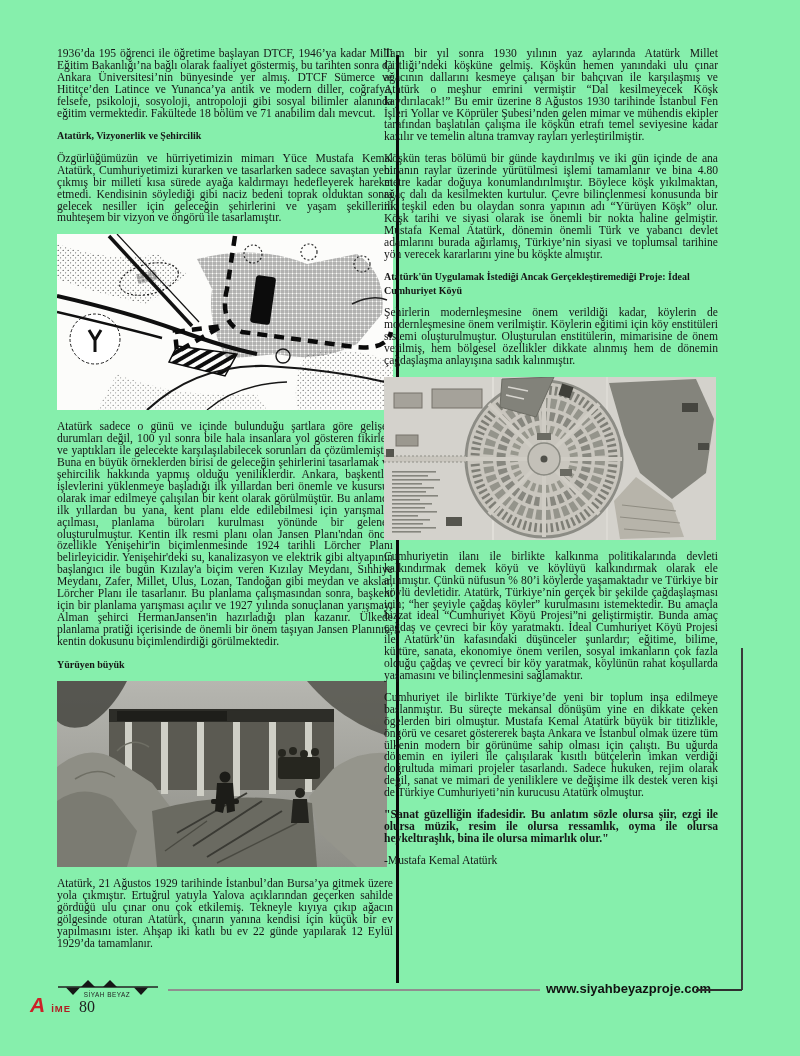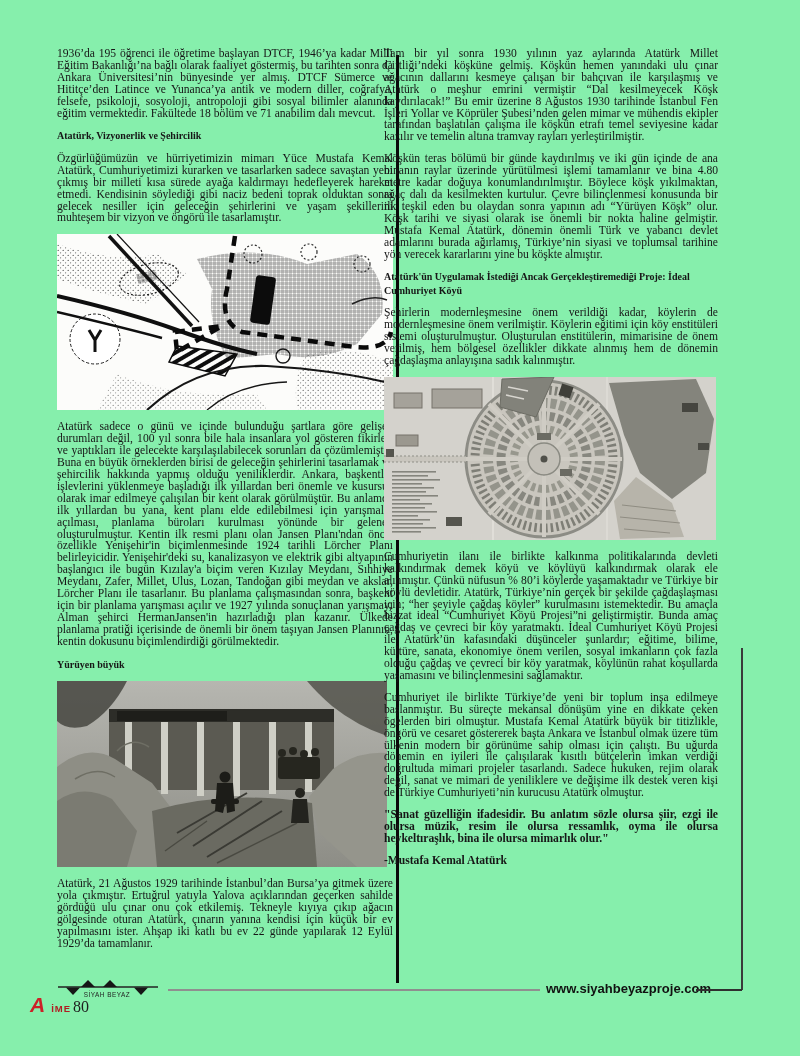--- a/index.html
+++ b/index.html
@@ -5,34 +5,34 @@
   html,body{margin:0;padding:0;background:#e8e8e8;}
   .page{position:relative;width:800px;height:1056px;margin:0 auto;background:#86efac;
         overflow:hidden;font-family:"Liberation Serif", serif;color:#161616;}
   .col{position:absolute;top:48px;}
   .col-left{left:57px;width:336px;}
   .col-right{left:384px;width:334px;}
   .col p{margin:0 0 10px 0;font-size:11.6px;line-height:11.9px;text-align:justify;}
   .col h3{margin:4px 0 10px 0;font-size:10px;line-height:13.5px;font-weight:bold;text-align:left;}
   figure{margin:0 0 7px 0;padding:0;}
   .quote{font-weight:bold;}
-  .attribution{font-weight:bold;text-align:right;padding-right:32px;margin-top:4px;font-size:12.2px;}
+  .attribution{font-weight:normal;text-align:right;padding-right:32px;margin-top:4px;font-size:12.2px;}
   .divider{position:absolute;left:396px;top:55px;width:2.5px;height:928px;background:#0a0a0a;}
   .partial-right-border{position:absolute;left:741px;top:648px;width:1.5px;height:342px;background:#3a3a3a;}
   .footer-rule-left{position:absolute;left:168px;top:989px;width:372px;height:2px;background:#8f8f8f;}
   .footer-rule-right{position:absolute;left:696px;top:989px;width:46px;height:2px;background:#2f2f2f;}
   .website{position:absolute;left:546px;top:981px;width:148px;text-align:center;
            font-family:"Liberation Sans", sans-serif;font-weight:bold;font-size:13px;color:#111;}
   .sb-emblem{position:absolute;left:58px;top:980px;}
   .aime-logo{position:absolute;left:30px;top:995px;display:flex;align-items:baseline;}
   .logo-a{color:#cc2027;font-family:"Liberation Sans", sans-serif;font-style:italic;
           font-weight:bold;font-size:21px;line-height:20px;letter-spacing:-1px;}
   .logo-ime{color:#b01c22;font-family:"Liberation Sans", sans-serif;font-weight:bold;
             font-size:9.5px;letter-spacing:1px;margin-left:7px;}
-  .logo-num{color:#1d1d1d;font-family:"Liberation Serif", serif;font-size:16px;margin-left:2px;}
+  .logo-num{color:#1d1d1d;font-family:"Liberation Serif", serif;font-size:16px;margin-left:8px;}
 </style>
 </head>
 <body>
 
 <div class="page">
 
   <div class="col col-left">
     <p>1936’da 195 öğrenci ile öğretime başlayan DTCF, 1946’ya kadar Milli Eğitim Bakanlığı’na bağlı olarak faaliyet göstermiş, bu tarihten sonra da Ankara Üniversitesi’nin bünyesinde yer almış. DTCF Sümerce ve Hititçe’den Latince ve Yunanca’ya antik ve modern diller, coğrafya, felsefe, psikoloji, sosyoloji, antropoloji gibi sosyal bilimler alanında eğitim  vermektedir. Fakültede 18 bölüm ve 71 anabilim dalı mevcut.</p>
     <h3>Atatürk, Vizyonerlik ve Şehircilik</h3>
     <p>Özgürlüğümüzün ve hürriyetimizin mimarı Yüce Mustafa Kemal Atatürk, Cumhuriyetimizi kurarken ve tasarlarken sadece savaştan yeni çıkmış bir milleti kısa sürede ayağa kaldırmayı hedefleyerek hareket etmedi. Kendisinin söylediği gibi naciz bedeni toprak olduktan sonra gelecek nesiller için geleceğin şehirlerini ve yaşam şekillerini muhteşem bir vizyon ve öngörü ile tasarlamıştır.</p>

